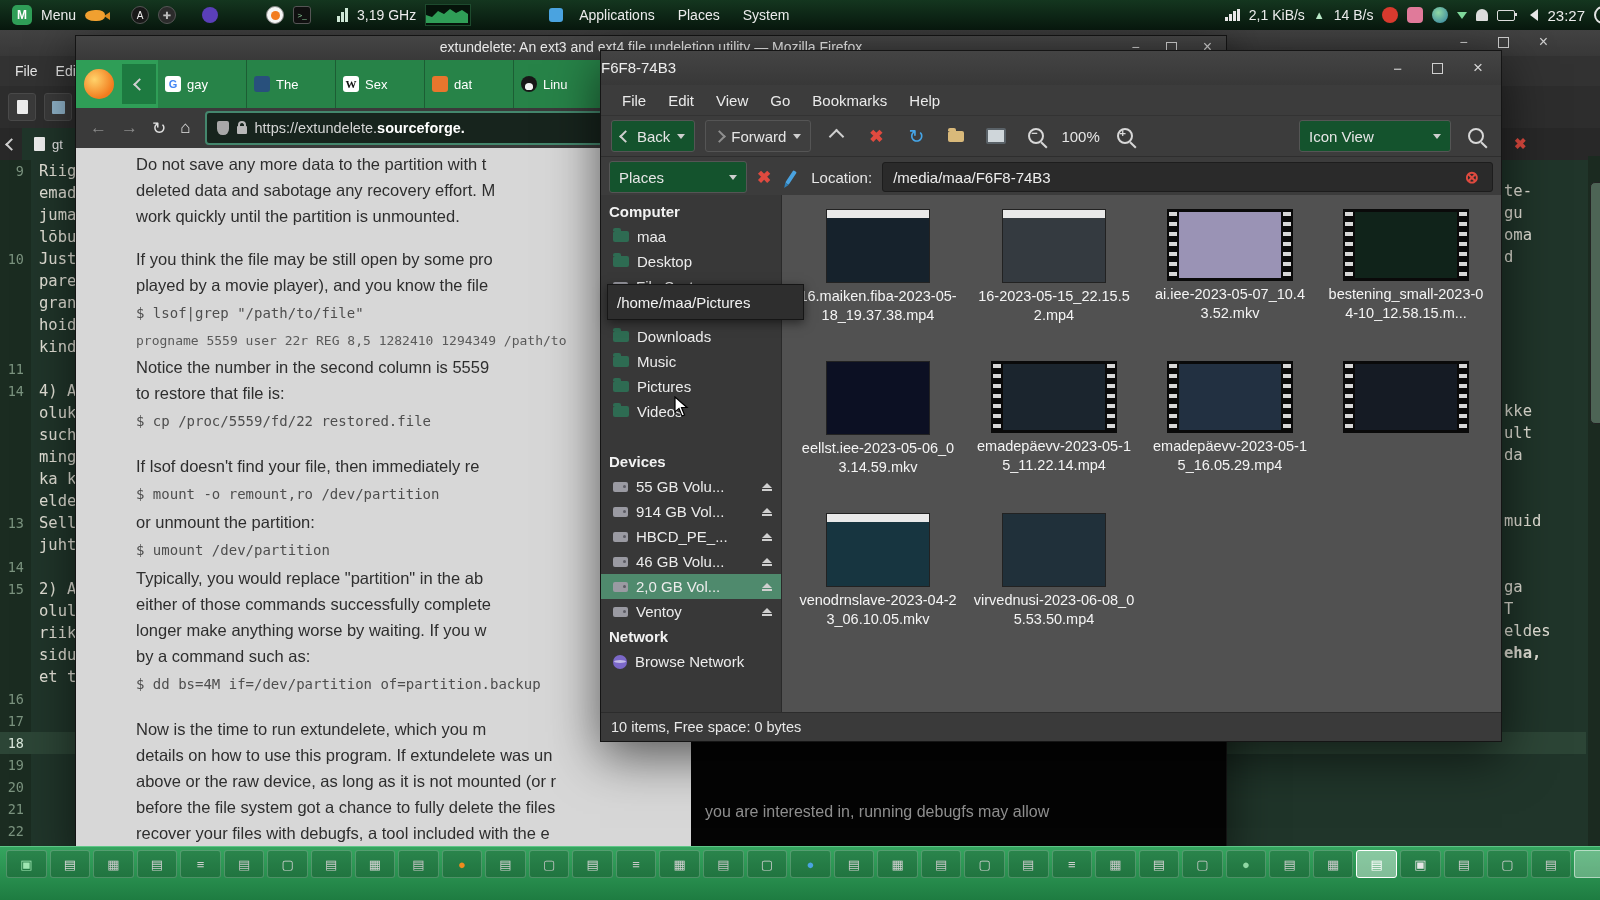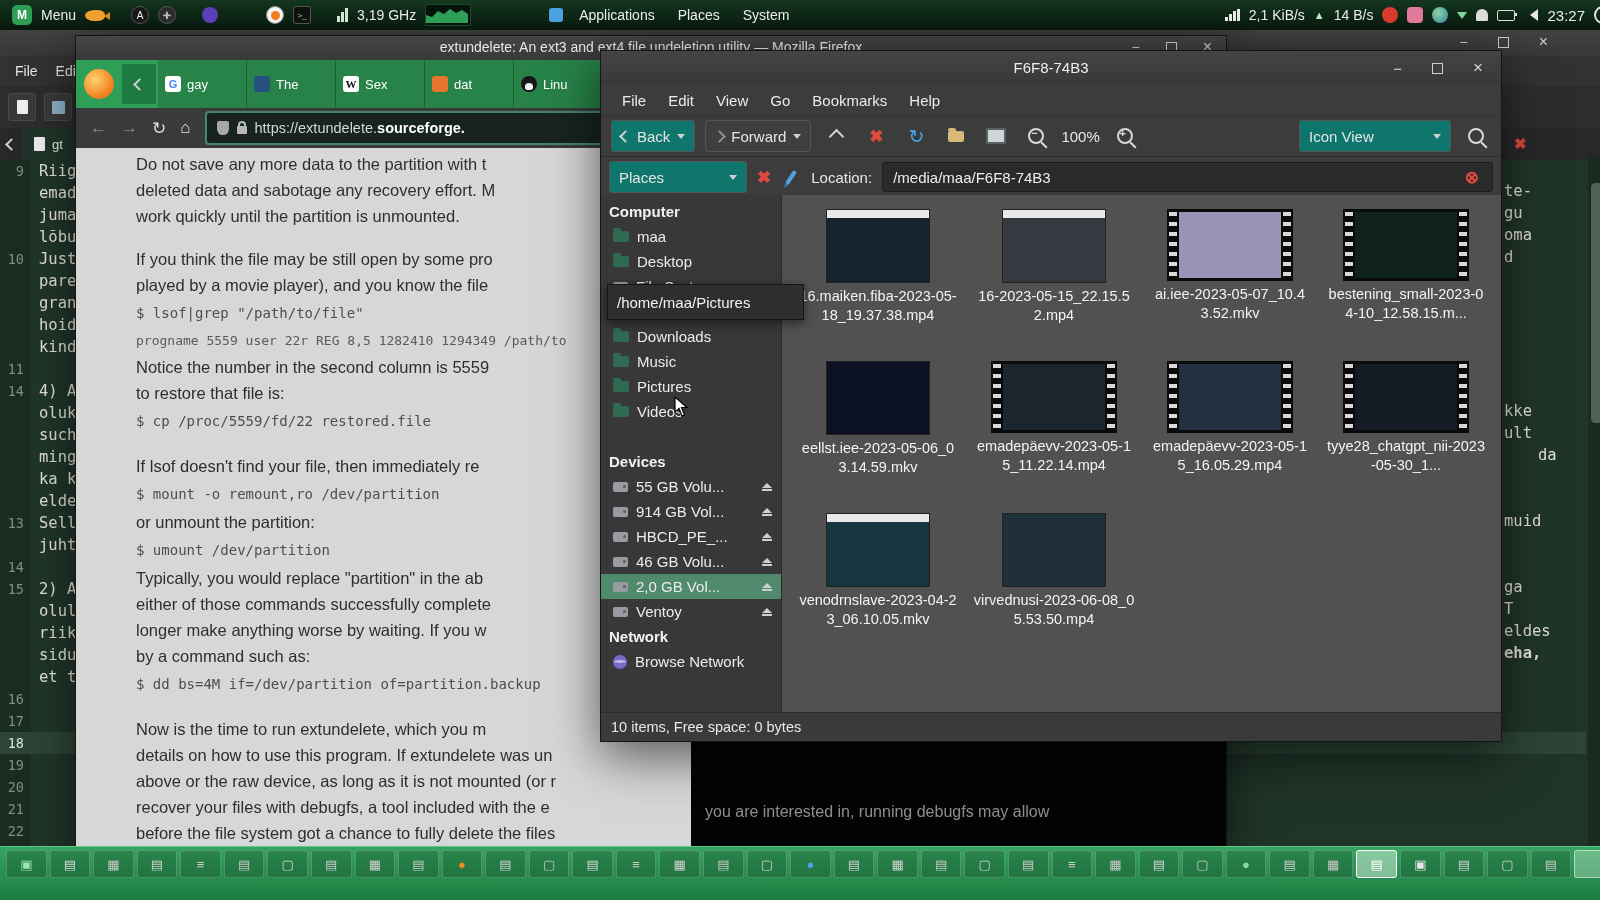--- a/index.html
+++ b/index.html
@@ -89,26 +89,26 @@
   .l-code{font-family:"DejaVu Sans Mono",monospace;font-size:14px;line-height:24px;color:#4e4e4e;margin:3px 0;white-space:pre}
   .l-csmall{font-family:"DejaVu Sans Mono",monospace;font-size:13px;line-height:26px;color:#5a5a5a;white-space:pre}
   .l-gap{height:17px}
   .ff-glitch{position:absolute;left:615px;top:705px;right:0;bottom:0;background:#040404;z-index:3}
   .ff-glitch span{position:absolute;left:14px;top:62px;color:#8f8f8f;font-size:16px;white-space:pre}
 
   
   #fm{position:absolute;left:600px;top:50px;width:900px;height:690px;z-index:4;background:#3c3c3c;
     border:1px solid #151515;box-shadow:0 14px 48px rgba(0,0,0,.6)}
   .fm-titlebar{height:34px;background:linear-gradient(#444,#383838);position:relative;color:#ededed}
-  .fm-title{position:absolute;left:0;right:0;top:8px;text-align:center;font-size:15px}
+  .fm-title{position:absolute;left:0;right:0;top:8px;font-size:15px}
   .fm-controls{position:absolute;right:18px;top:7px;display:flex;gap:30px;color:#d6d6d6;font-size:15px;align-items:center}
   .fm-menubar{height:30px;background:#3c3c3c;display:flex;align-items:center;padding:0 10px;color:#eaeaea;font-size:15px;border-bottom:1px solid #333}
   .fm-menu-item{padding:0 11px}
   .fm-toolbar{height:40px;background:#3c3c3c;display:flex;align-items:center;gap:10px;padding:0 10px;border-bottom:1px solid #2e2e2e;color:#e6e6e6;font-size:15px}
-  .tb-group{display:flex;align-items:center;gap:7px;background:#0f766e;border:1px solid #555;border-radius:3px;height:30px;padding:0 9px}
+  .tb-group{display:flex;align-items:center;gap:7px;background:#14532d;border:1px solid #555;border-radius:3px;height:30px;padding:0 9px}
   .tb-flat{display:flex;align-items:center;justify-content:center;height:30px;min-width:30px;border-radius:3px}
   .caret{width:0;height:0;border:4px solid transparent;border-top:5px solid #cfcfcf;margin-top:4px}
   .dim-t{color:#e5e5e5}
   .red-x{color:#e04a3f;font-size:17px;font-weight:bold}
   .blue-reload{color:#46a6e8;font-size:19px}
   .icon-folder{width:16px;height:11px;background:#2e6b52;border-radius:2px;position:relative;flex:none}
   .icon-folder::before{content:'';position:absolute;top:-3px;left:0;width:8px;height:3px;background:#2e6b52;border-radius:2px 2px 0 0}
   .icon-folder.lite{background:#d9b97a}.icon-folder.lite::before{background:#d9b97a}
   .icon-monitor{width:16px;height:12px;background:#cfd6da;border:2px solid #5a6268;border-radius:2px;flex:none}
   .icon-mag{position:relative;width:12px;height:12px;border:2px solid #d8d8d8;border-radius:50%;flex:none}
@@ -377,21 +377,21 @@
           <span class="ed-text"></span>
         </div>
       </div>
     <div id="ed-frags">
         <span class="ed-frag" style="top: 22px;">te-</span>
         <span class="ed-frag" style="top: 44px;">gu</span>
         <span class="ed-frag" style="top: 66px;">oma</span>
         <span class="ed-frag" style="top: 88px;">d</span>
         <span class="ed-frag" style="top: 242px;">kke</span>
         <span class="ed-frag" style="top: 264px;">ult</span>
-        <span class="ed-frag" style="top: 286px; margin-left: 34px;">da</span>
+        <span class="ed-frag" style="top: 286px;">da</span>
         <span class="ed-frag" style="top: 352px;">muid</span>
         <span class="ed-frag" style="top: 418px;">ga</span>
         <span class="ed-frag" style="top: 440px;">T</span>
         <span class="ed-frag" style="top: 462px;">eldes</span>
         <span class="ed-frag" style="top: 484px; font-weight: bold;">eha,</span>
       </div>
     <div class="ed-scroll">
         <span class="thumb"></span>
       </div>
   </div>
@@ -467,22 +467,22 @@
         <div class="l-code">$ umount /dev/partition</div>
         <div class="l-p">Typically, you would replace "partition" in the ab</div>
         <div class="l-p">either of those commands successfully complete</div>
         <div class="l-p">longer make anything worse by waiting. If you w</div>
         <div class="l-p">by a command such as:</div>
         <div class="l-code">$ dd bs=4M if=/dev/partition of=partition.backup</div>
         <div class="l-gap"></div>
         <div class="l-p">Now is the time to run extundelete, which you m</div>
         <div class="l-p">details on how to use this program. If extundelete was un</div>
         <div class="l-p">above or the raw device, as long as it is not mounted (or r</div>
+        <div class="l-p">before the file system got a chance to fully delete the files</div>
         <div class="l-p">recover your files with debugfs, a tool included with the e</div>
-        <div class="l-p">before the file system got a chance to fully delete the files</div>
         <div class="l-p">you to recover the files before the file system deletes them (which it may do the next time the partition is</div>
       </div>
     <div class="ff-glitch">
       <span>you are interested in, running debugfs may allow</span>
     </div>
   </div>
 
   <div id="fm">
     <div class="fm-titlebar">
       <span class="fm-title">F6F8-74B3</span>
@@ -678,21 +678,20 @@
           <div class="file-cell">
             <div class="thumb film">
               <div class="inner" style="background: rgb(34, 48, 65);"></div>
             </div>
             <div class="file-label">emadepäevv-2023-05-15_16.05.29.mp4</div>
           </div>
           <div class="file-cell">
             <div class="thumb film">
               <div class="inner" style="background: rgb(21, 27, 36);"></div>
             </div>
-            <div class="file-label">tyye28_chatgpt_nii-2023-05-30_1...</div>
           </div>
           <div class="file-cell">
             <div class="thumb bar" style="background: rgb(23, 53, 64);"></div>
             <div class="file-label">venodrnslave-2023-04-23_06.10.05.mkv</div>
           </div>
           <div class="file-cell">
             <div class="thumb" style="background: rgb(32, 48, 58);"></div>
             <div class="file-label">virvednusi-2023-06-08_05.53.50.mp4</div>
           </div>
         </div>

